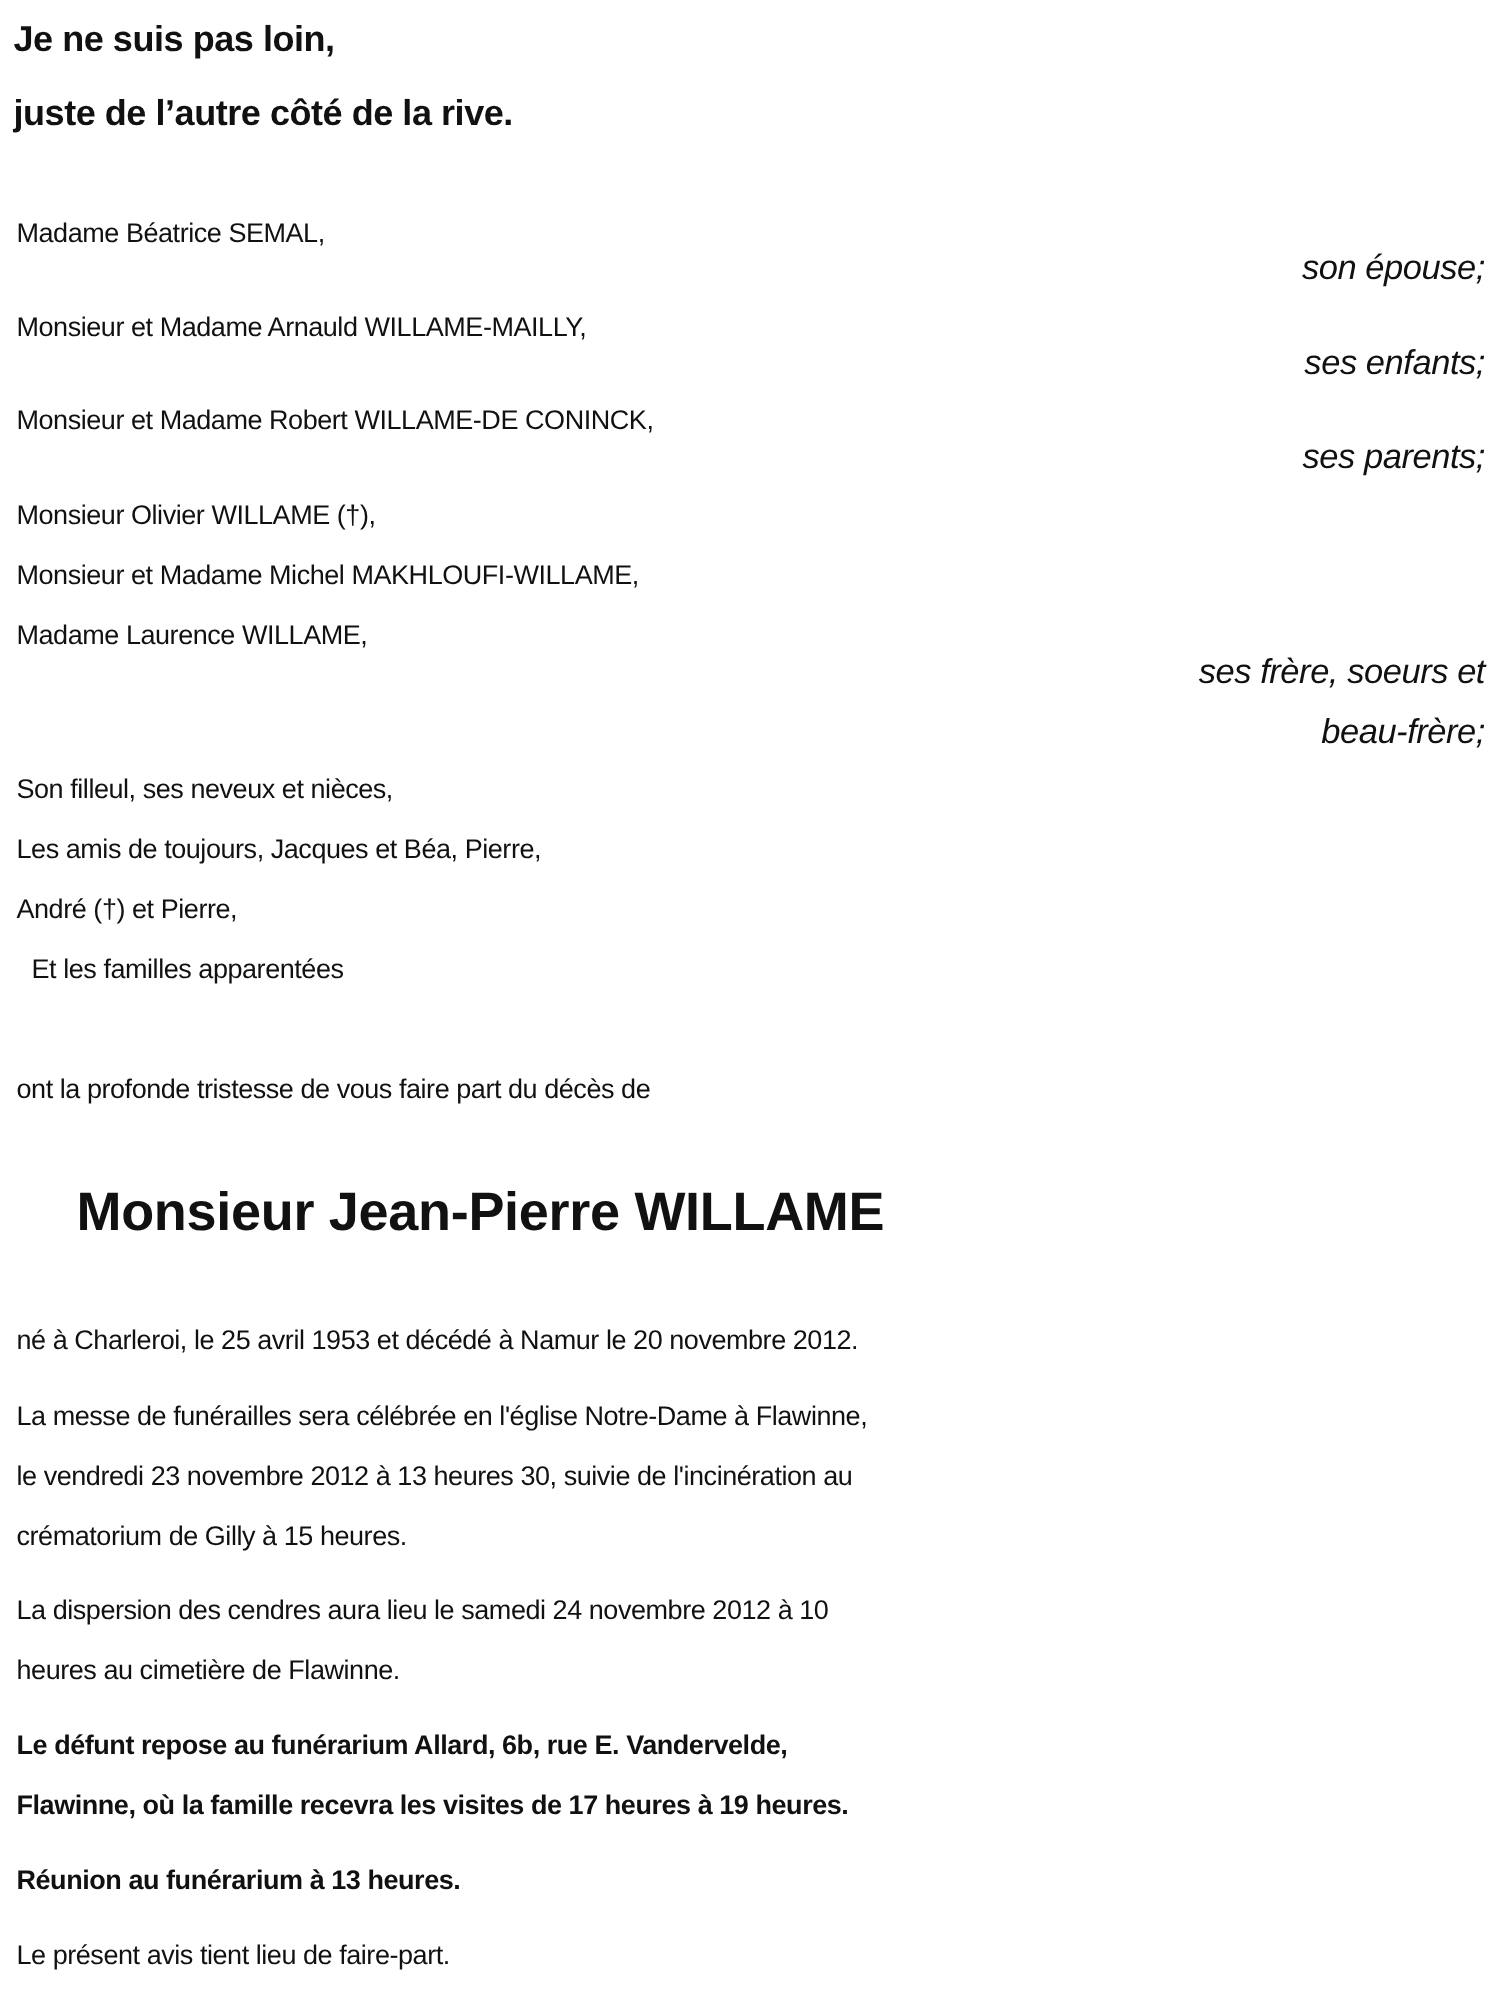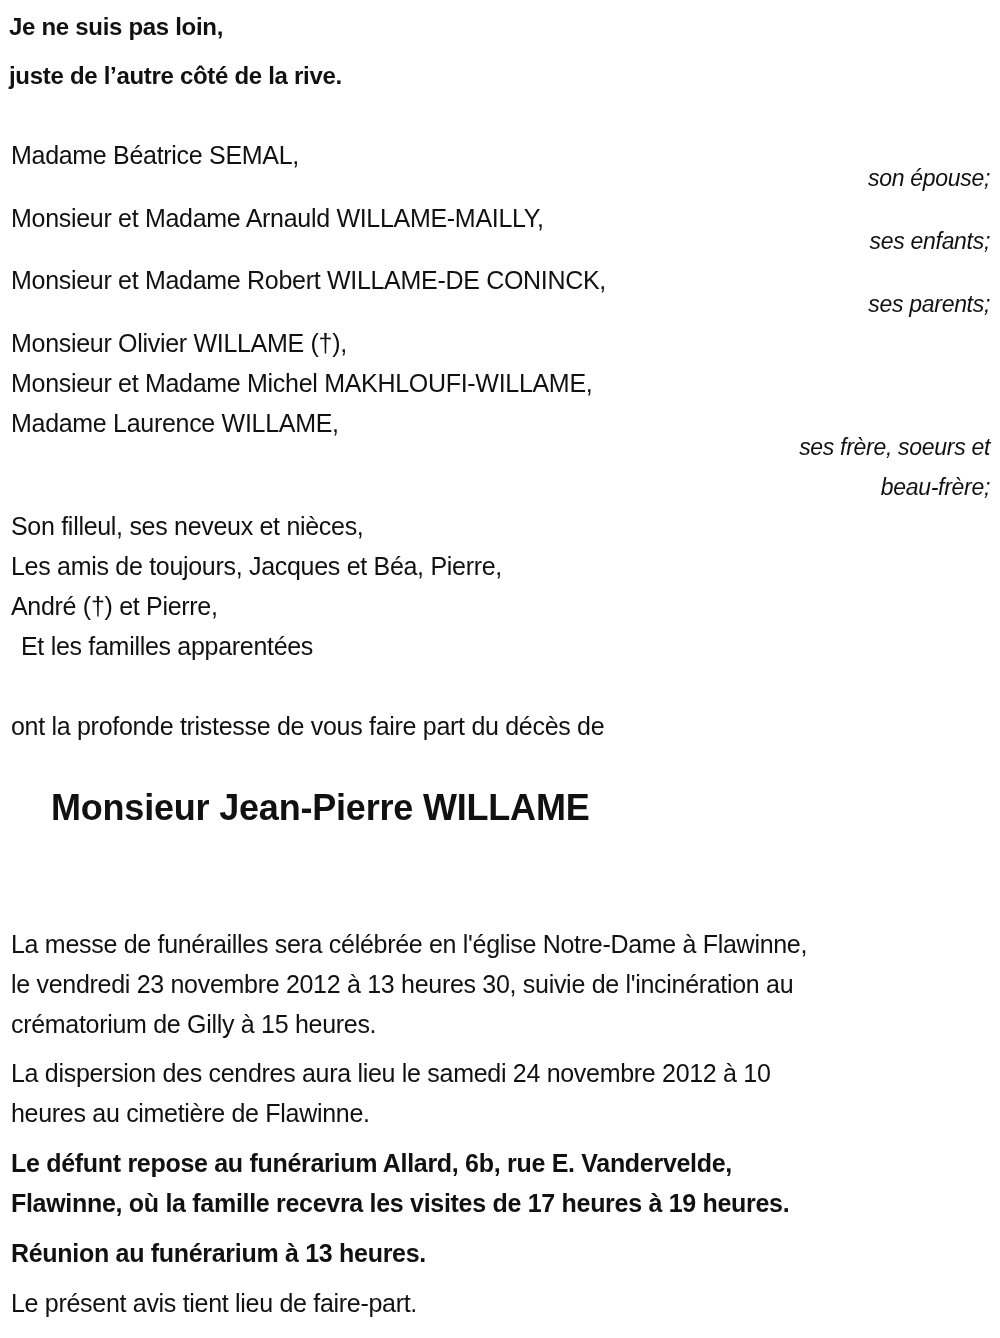--- a/index.html
+++ b/index.html
@@ -18,21 +18,21 @@
     .page {
       position: absolute;
       left: 0; top: 0;
       width: 1000px;
       height: 1338px;
     }
     .line {
       position: absolute;
       left: 11px;
       white-space: nowrap;
-      font-size: 25px;
+      font-size: 18px;
       line-height: 30px;
       letter-spacing: -0.3px;
     }
     .bold { font-weight: bold; }
     .epi {
       font-size: 24px;
       left: 9px;
     }
     .rel {
       position: absolute;
@@ -77,20 +77,21 @@
 
   <div class="line" style="top:551px;">Les amis de toujours, Jacques et Béa, Pierre,</div>
   <div class="line" style="top:511px;">Son filleul, ses neveux et nièces,</div>
   <div class="line" style="top:591px;">André (†) et Pierre,</div>
   <div class="line" style="top:631px;margin-left:10px;">Et les familles apparentées</div>
 
   <div class="line" style="top:711px;">ont la profonde tristesse de vous faire part du décès de</div>
 
   <div class="line deceased" style="top:786px;">Monsieur Jean-Pierre WILLAME</div>
 
+  <div class="line" style="top:878px;">né à Charleroi, le 25 avril 1953 et décédé à Namur le 20 novembre 2012.</div>
 
   <div class="line" style="top:929px;">La messe de funérailles sera célébrée en l'église Notre-Dame à Flawinne,</div>
   <div class="line" style="top:969px;">le vendredi 23 novembre 2012 à 13 heures 30, suivie de l'incinération au</div>
   <div class="line" style="top:1009px;">crématorium de Gilly à 15 heures.</div>
 
   <div class="line" style="top:1058px;">La dispersion des cendres aura lieu le samedi 24 novembre 2012 à 10</div>
   <div class="line" style="top:1098px;">heures au cimetière de Flawinne.</div>
 
   <div class="line bold" style="top:1148px;">Le défunt repose au funérarium Allard, 6b, rue E. Vandervelde,</div>
   <div class="line bold" style="top:1188px;">Flawinne, où la famille recevra les visites de 17 heures à 19 heures.</div>

